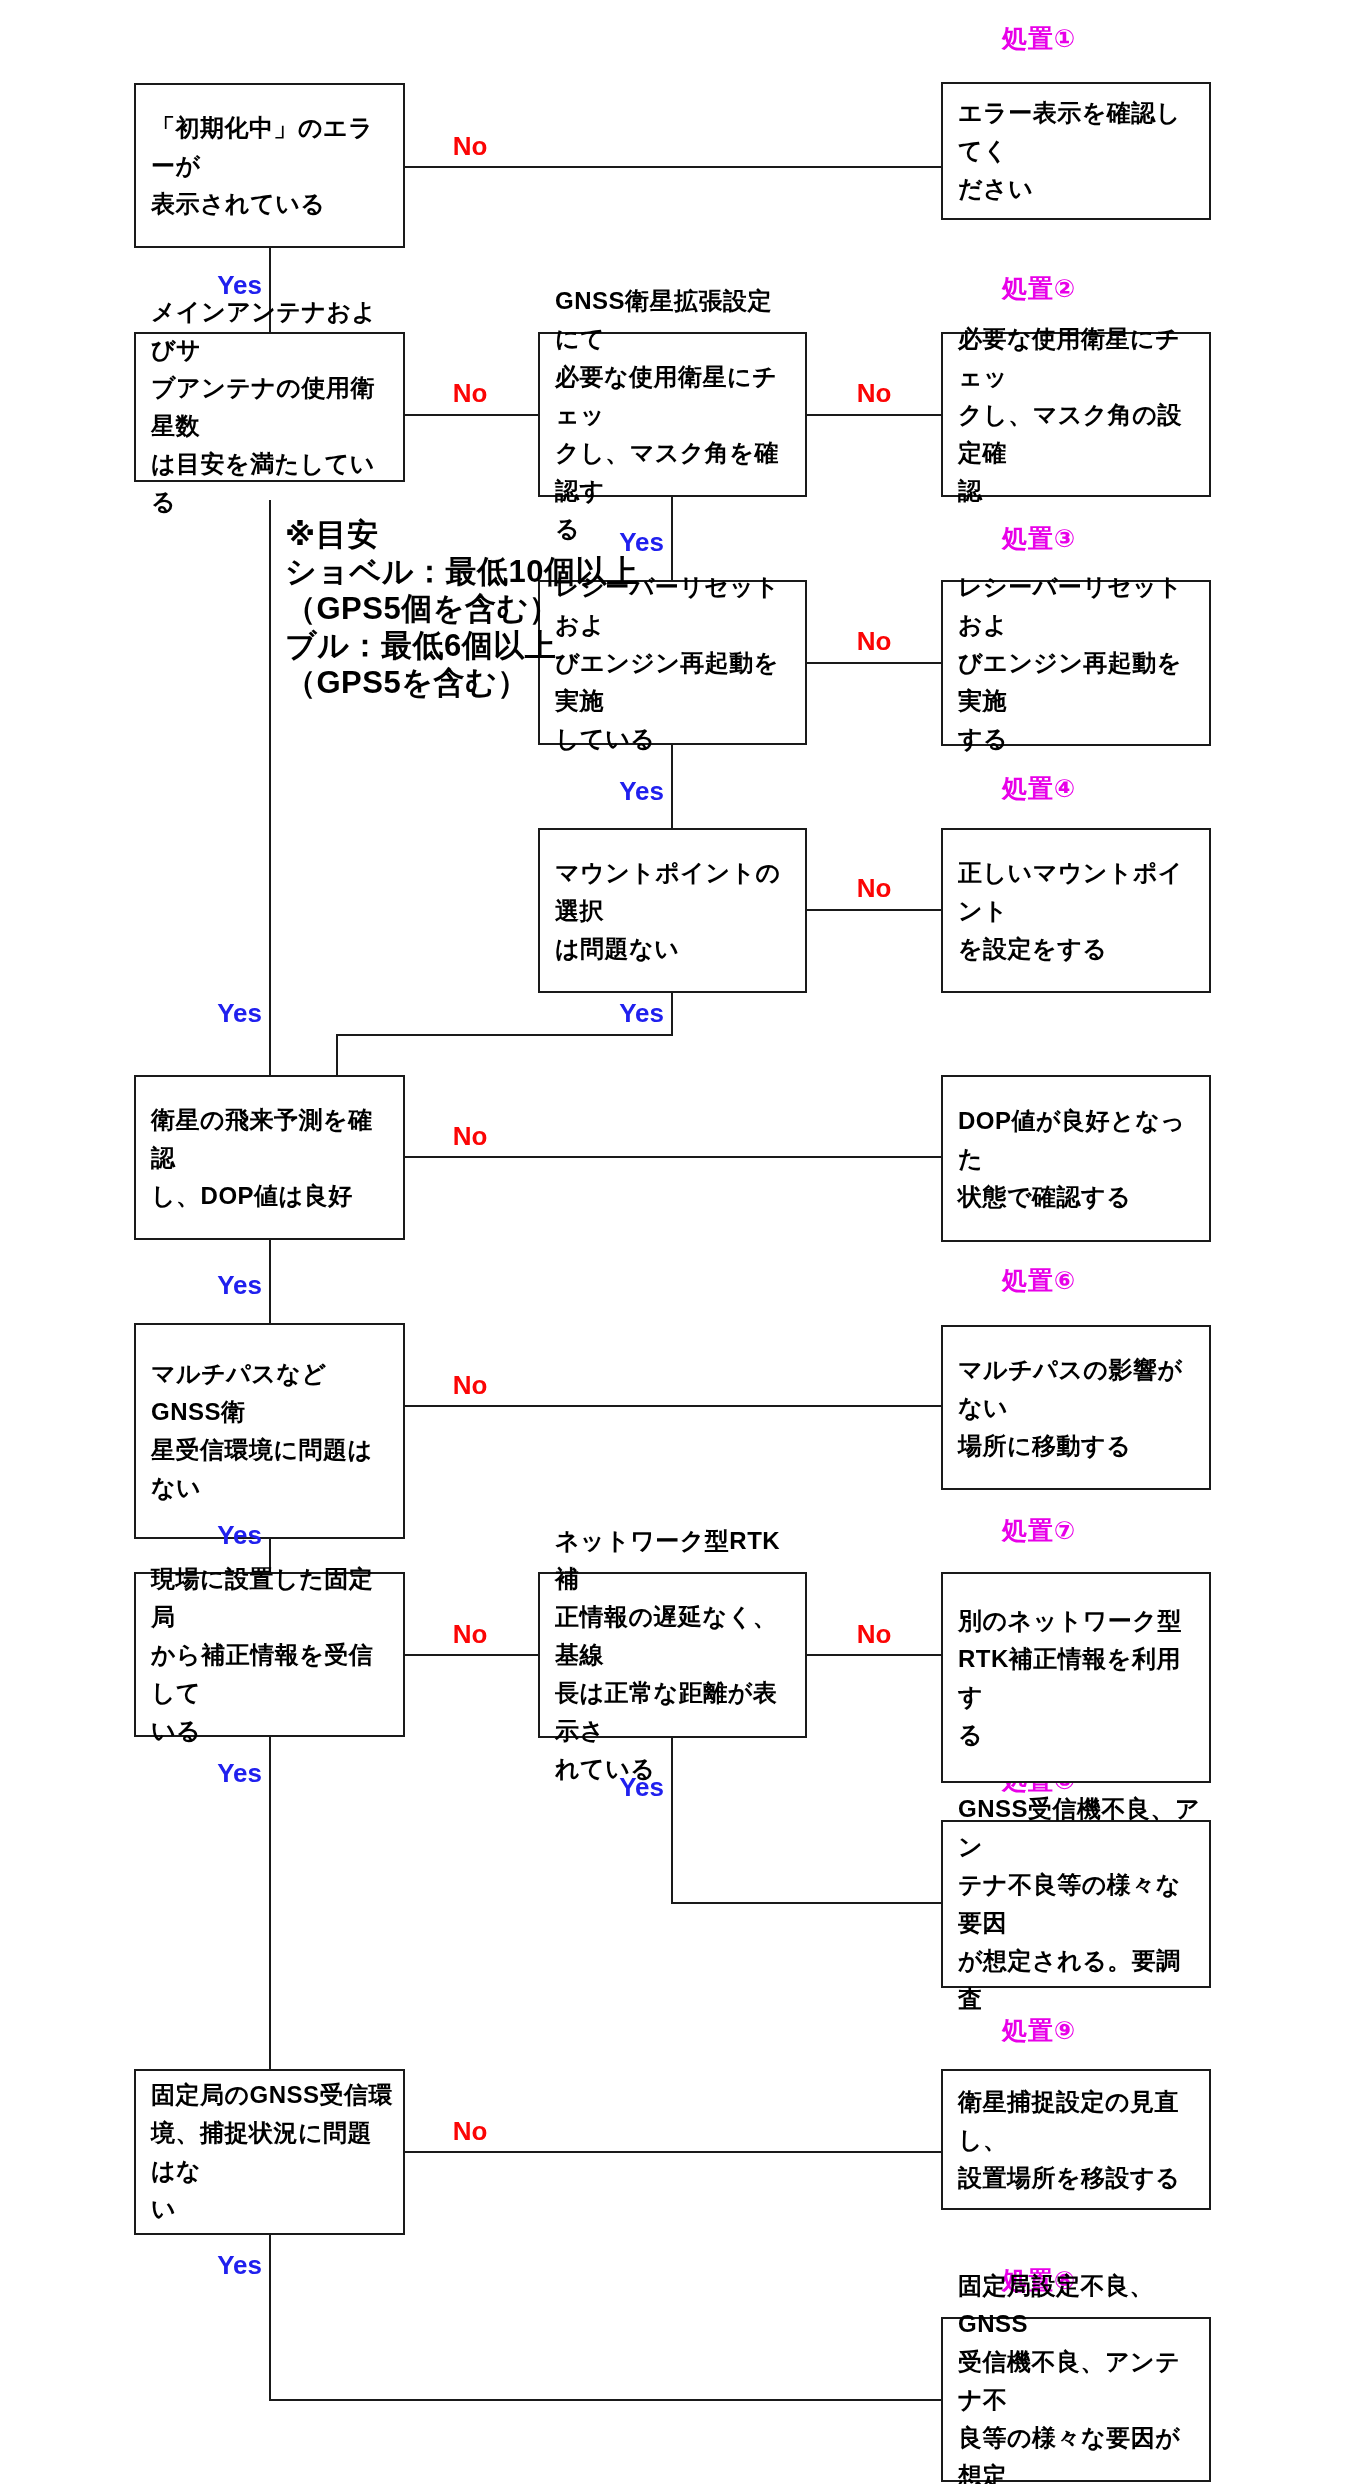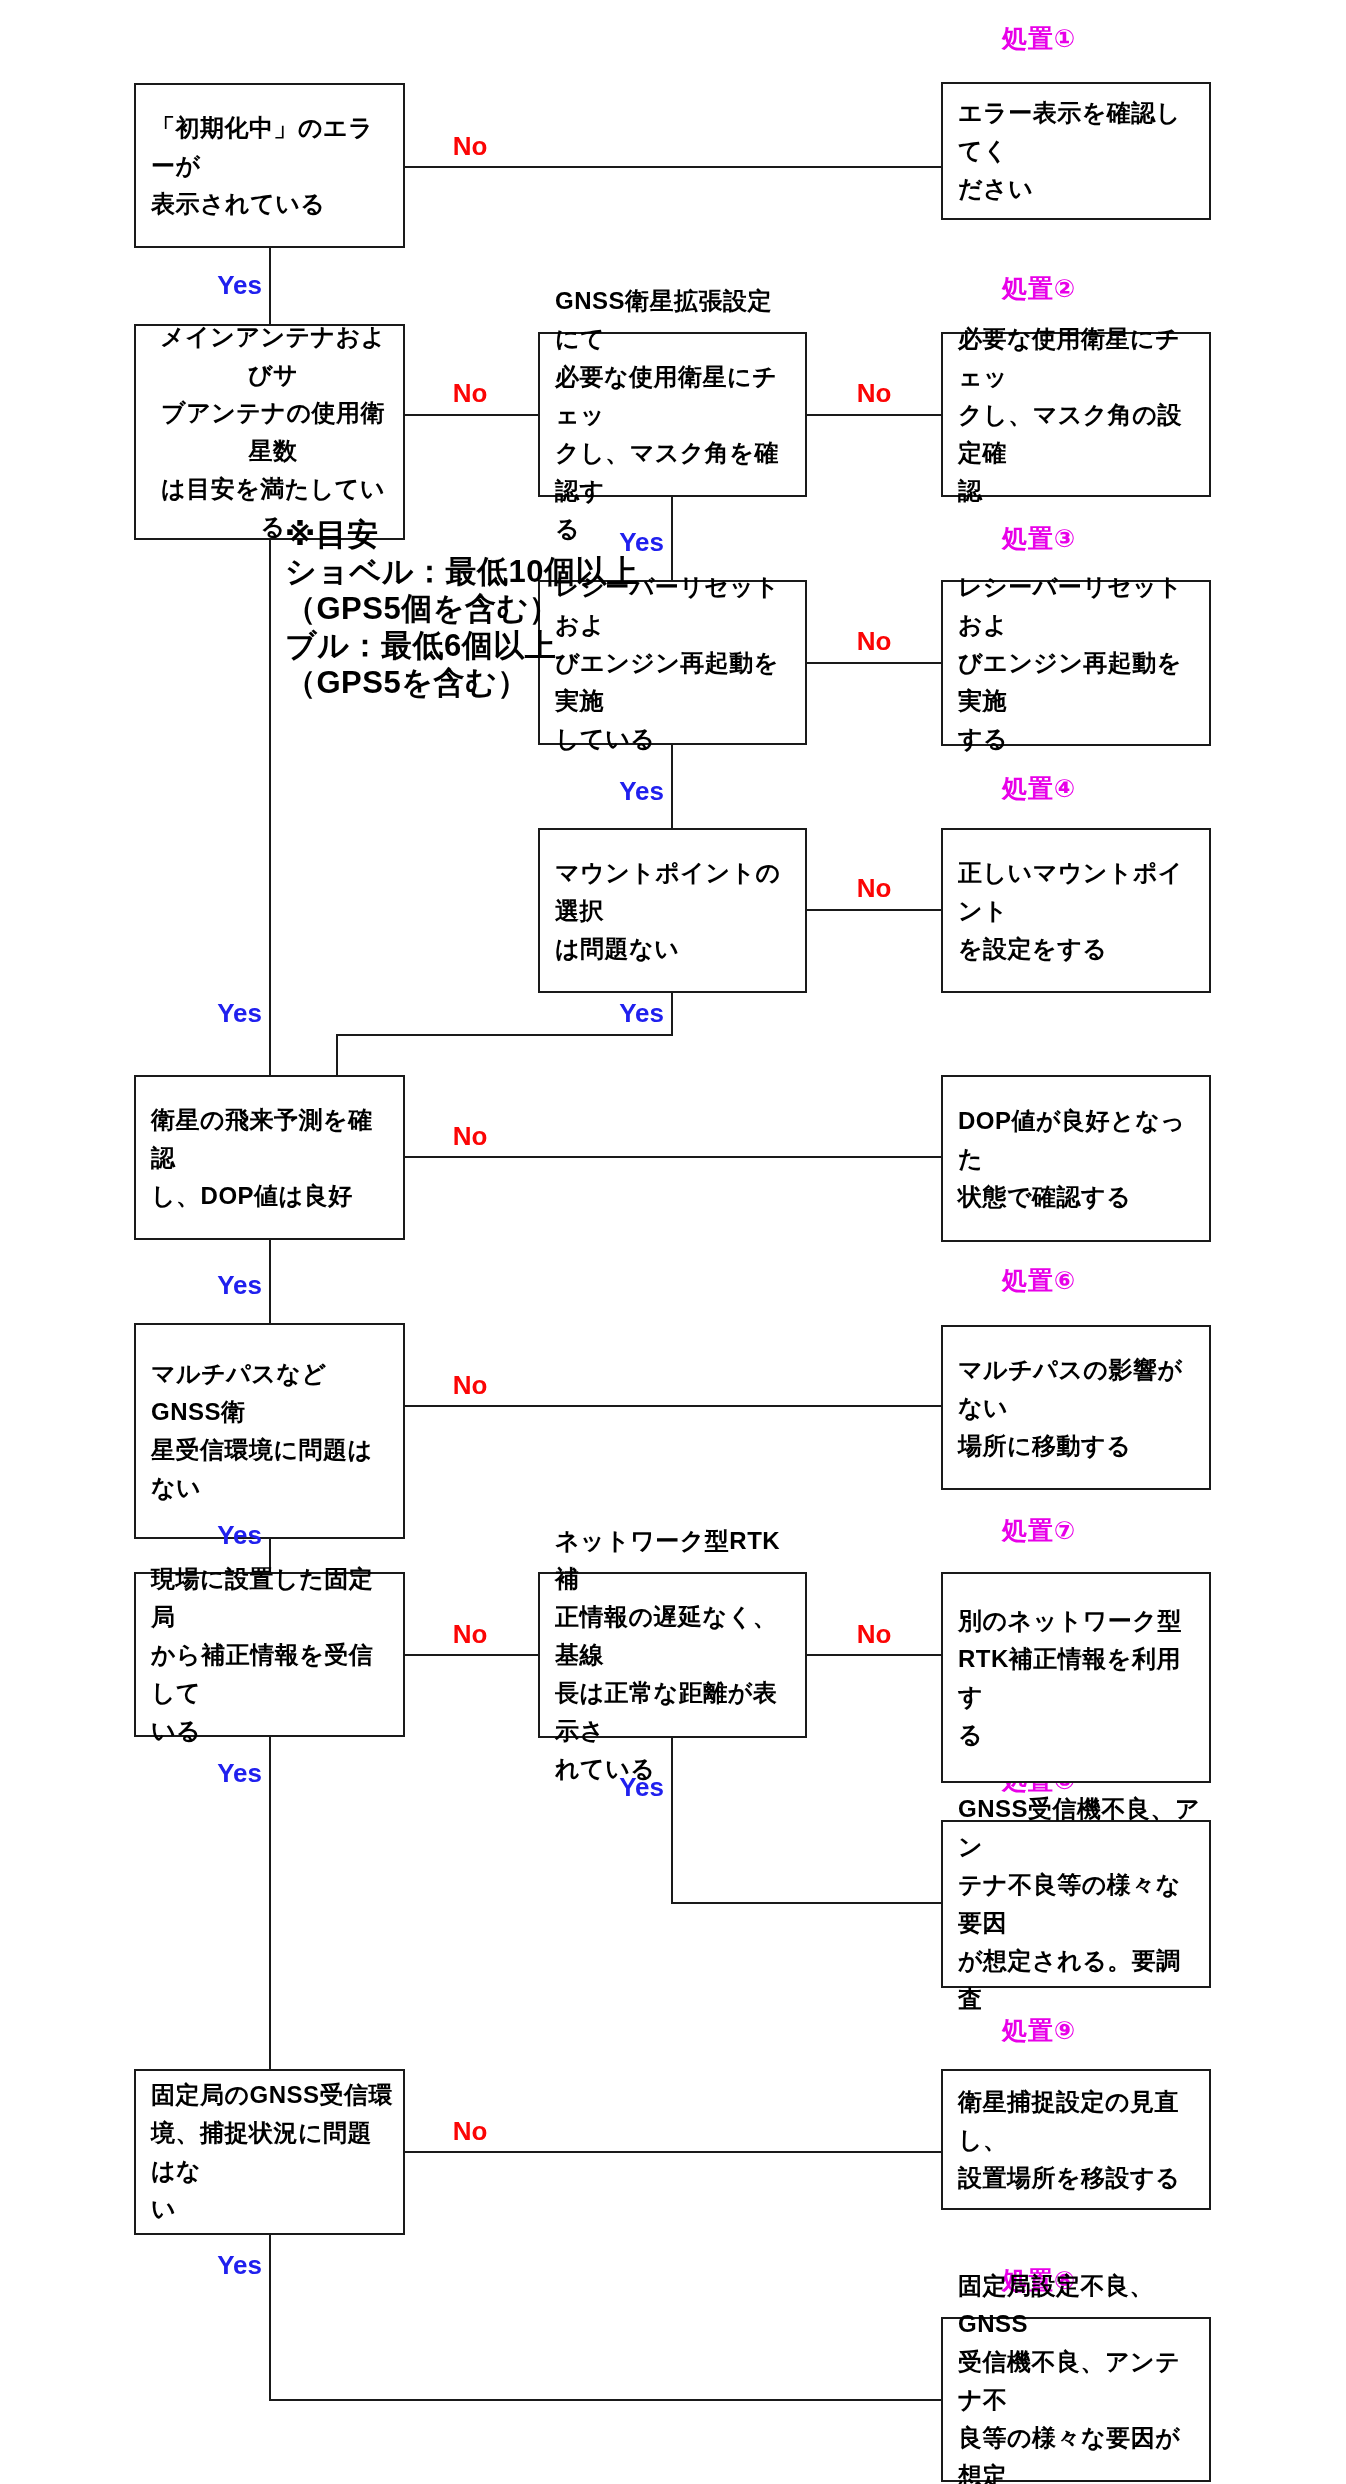--- a/index.html
+++ b/index.html
@@ -76,21 +76,21 @@
       <line x1="270" y1="1737" x2="270" y2="2069"></line>
 
       <line x1="405" y1="2152" x2="941" y2="2152"></line>
 
       <polyline points="270,2235 270,2400 941,2400"></polyline>
     </g>
   </svg>
 
   <div class="box" style="left:134px;top:83px;width:271px;height:165px;">「初期化中」のエラーが
 表示されている</div>
-  <div class="box" style="left:134px;top:324px;width:271px;height:216px;text-align:center;">メインアンテナおよびサ
+  <div class="box" style="left:134px;top:332px;width:271px;height:150px;">メインアンテナおよびサ
 ブアンテナの使用衛星数
 は目安を満たしている</div>
   <div class="box" style="left:134px;top:1075px;width:271px;height:165px;">衛星の飛来予測を確認
 し、DOP値は良好</div>
   <div class="box" style="left:134px;top:1323px;width:271px;height:216px;">マルチパスなどGNSS衛
 星受信環境に問題はない</div>
   <div class="box" style="left:134px;top:1572px;width:271px;height:165px;">現場に設置した固定局
 から補正情報を受信して
 いる</div>
   <div class="box" style="left:134px;top:2069px;width:271px;height:166px;">固定局のGNSS受信環

